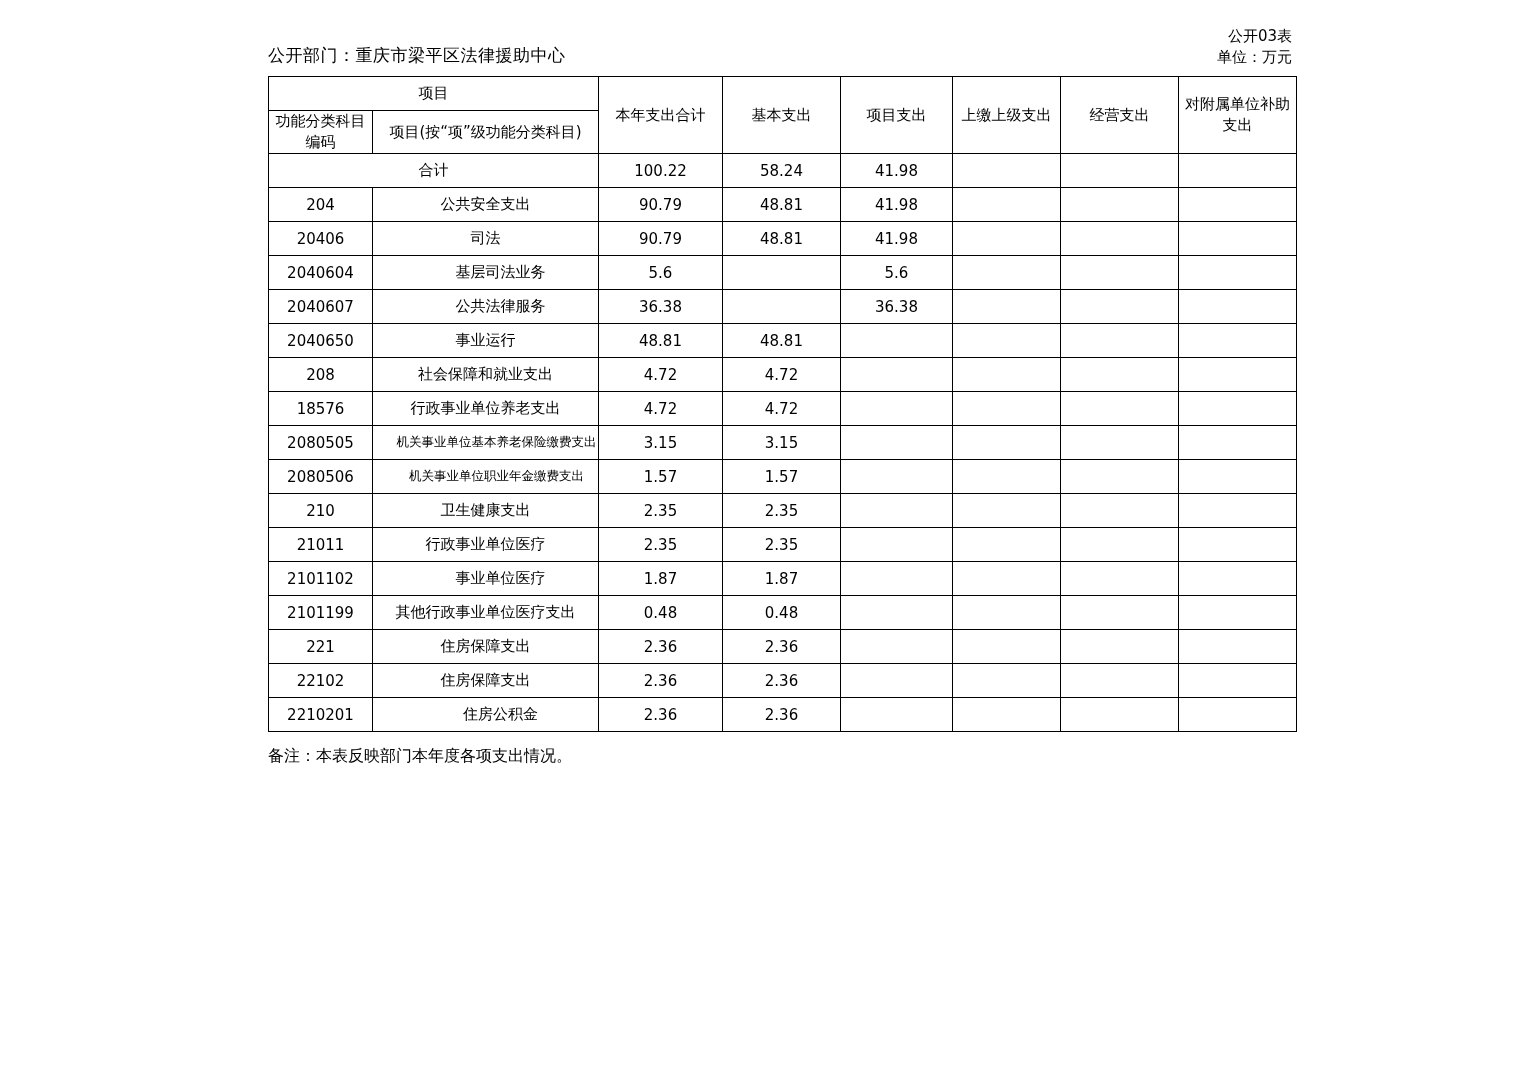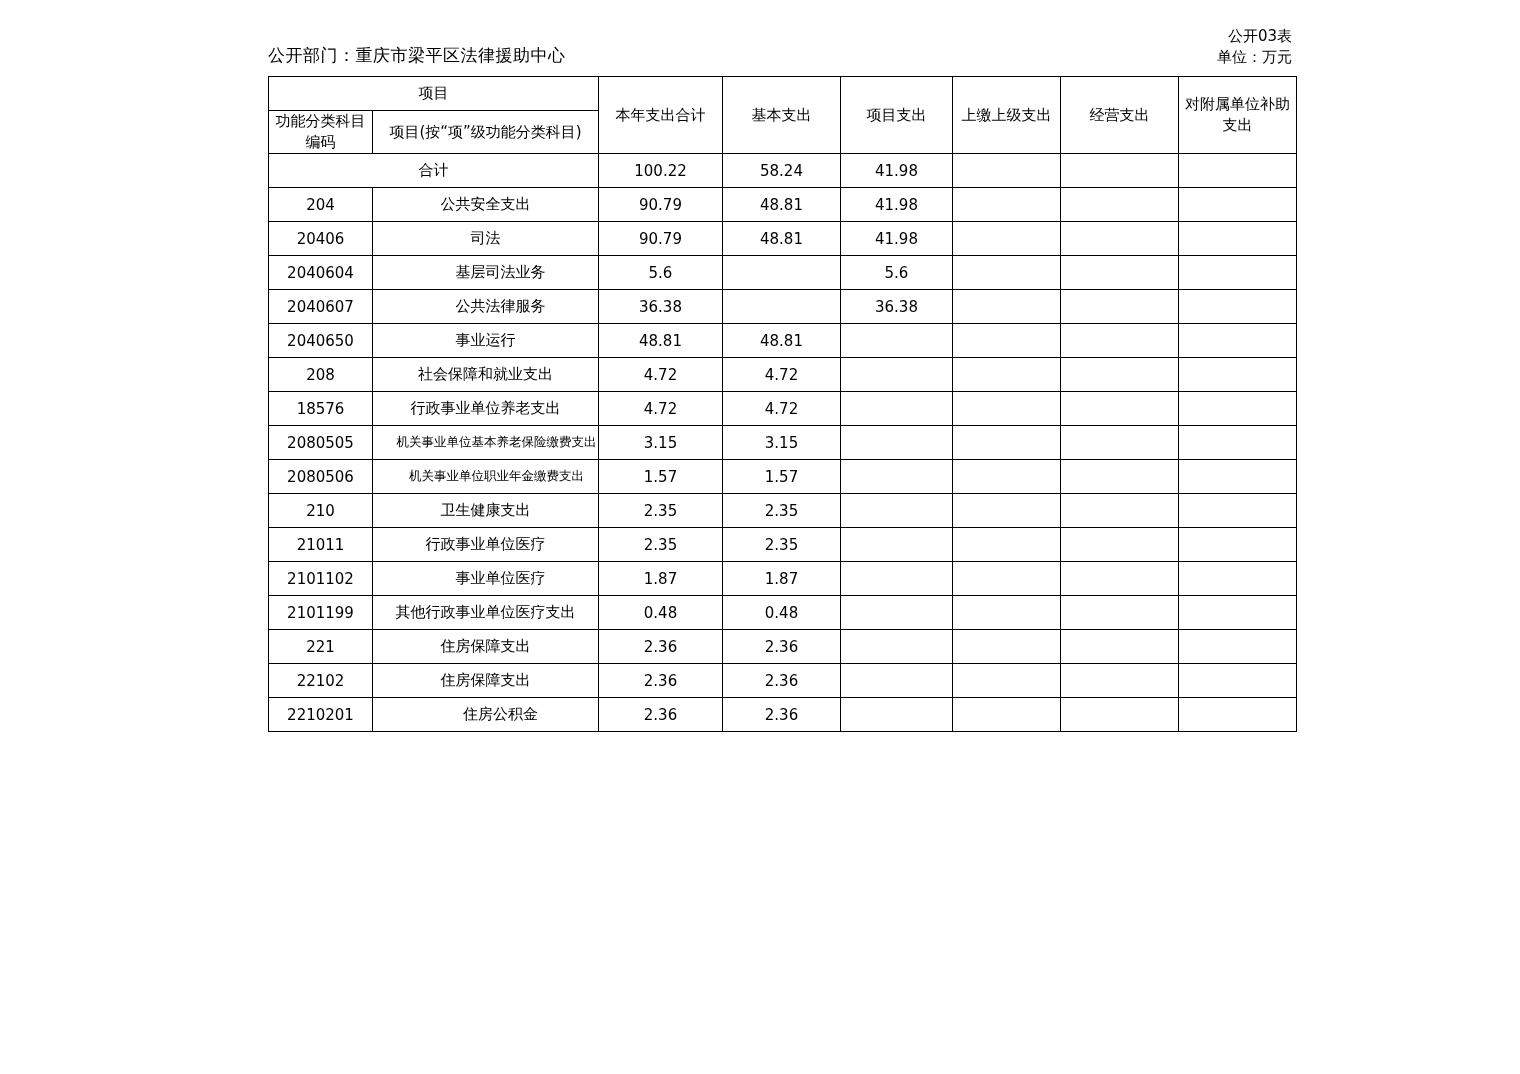--- a/index.html
+++ b/index.html
@@ -313,14 +313,15 @@
           <td class="num">2.36</td>
           <td class="num">2.36</td>
           <td class="num"></td>
           <td class="num"></td>
           <td class="num"></td>
           <td class="num"></td>
         </tr>
       </tbody>
   </table>
 
+  <div class="note">备注：本表反映部门本年度各项支出情况。</div>
 
 </div>
 
 </body></html>

